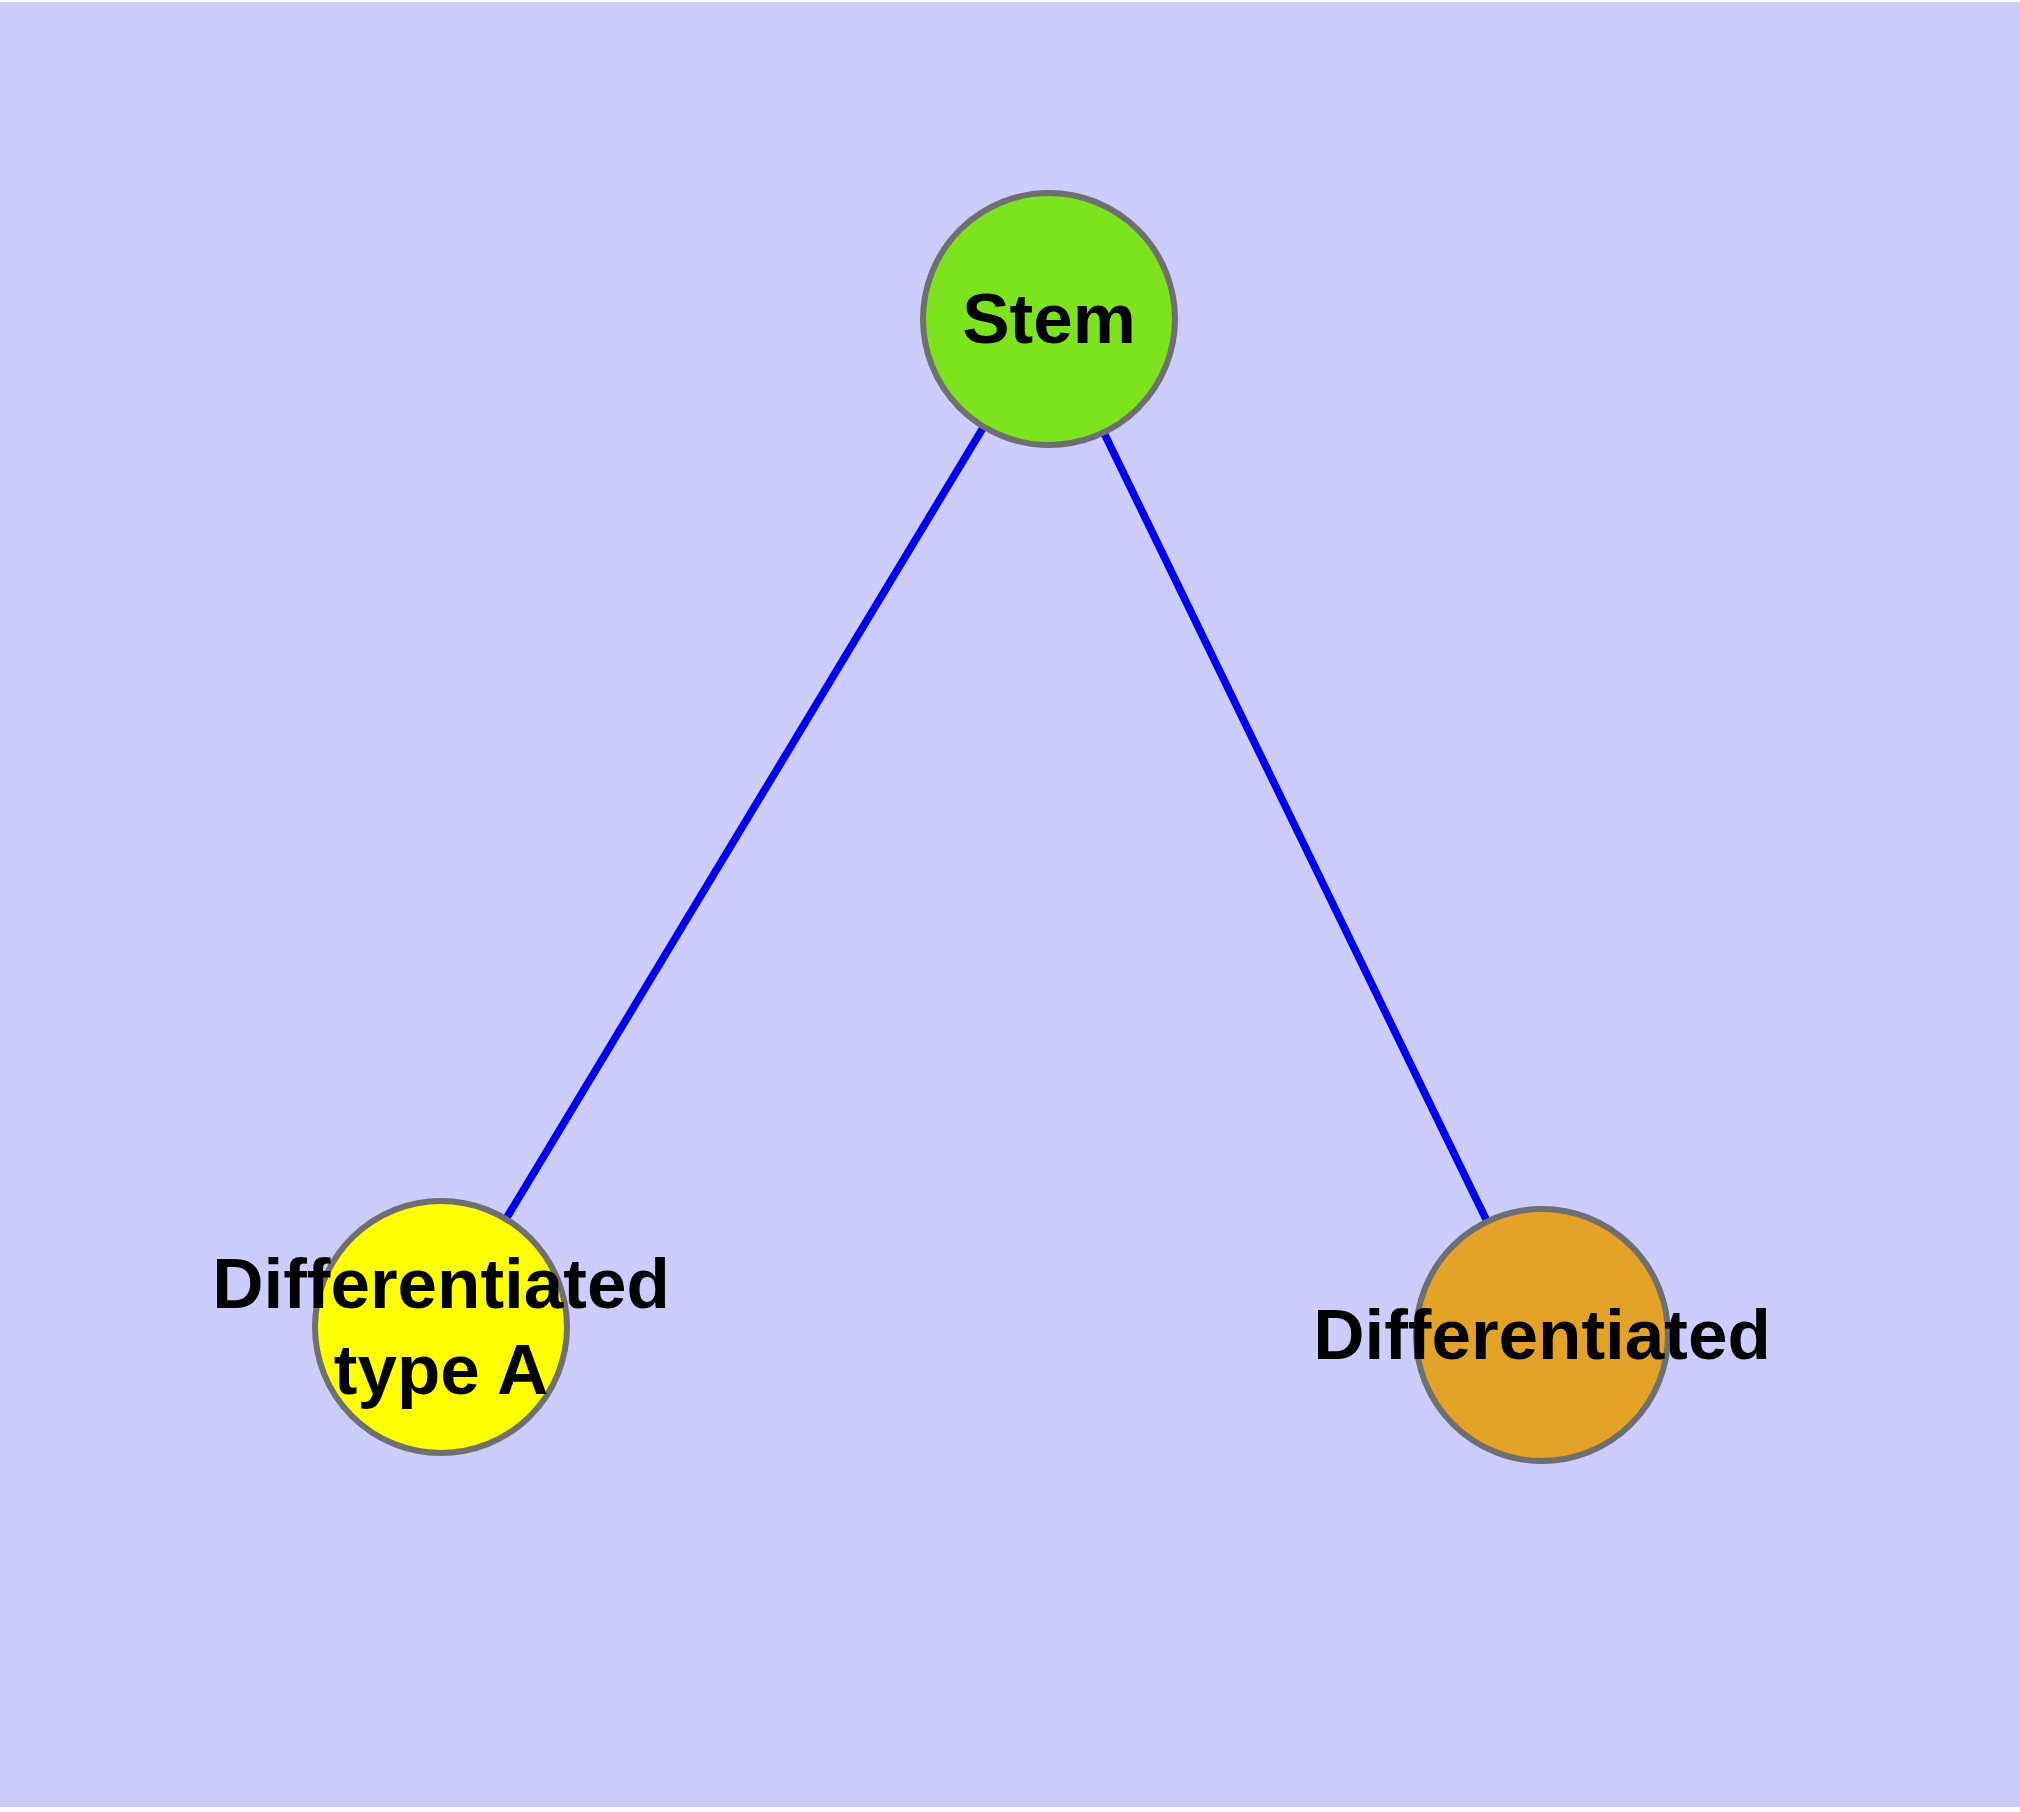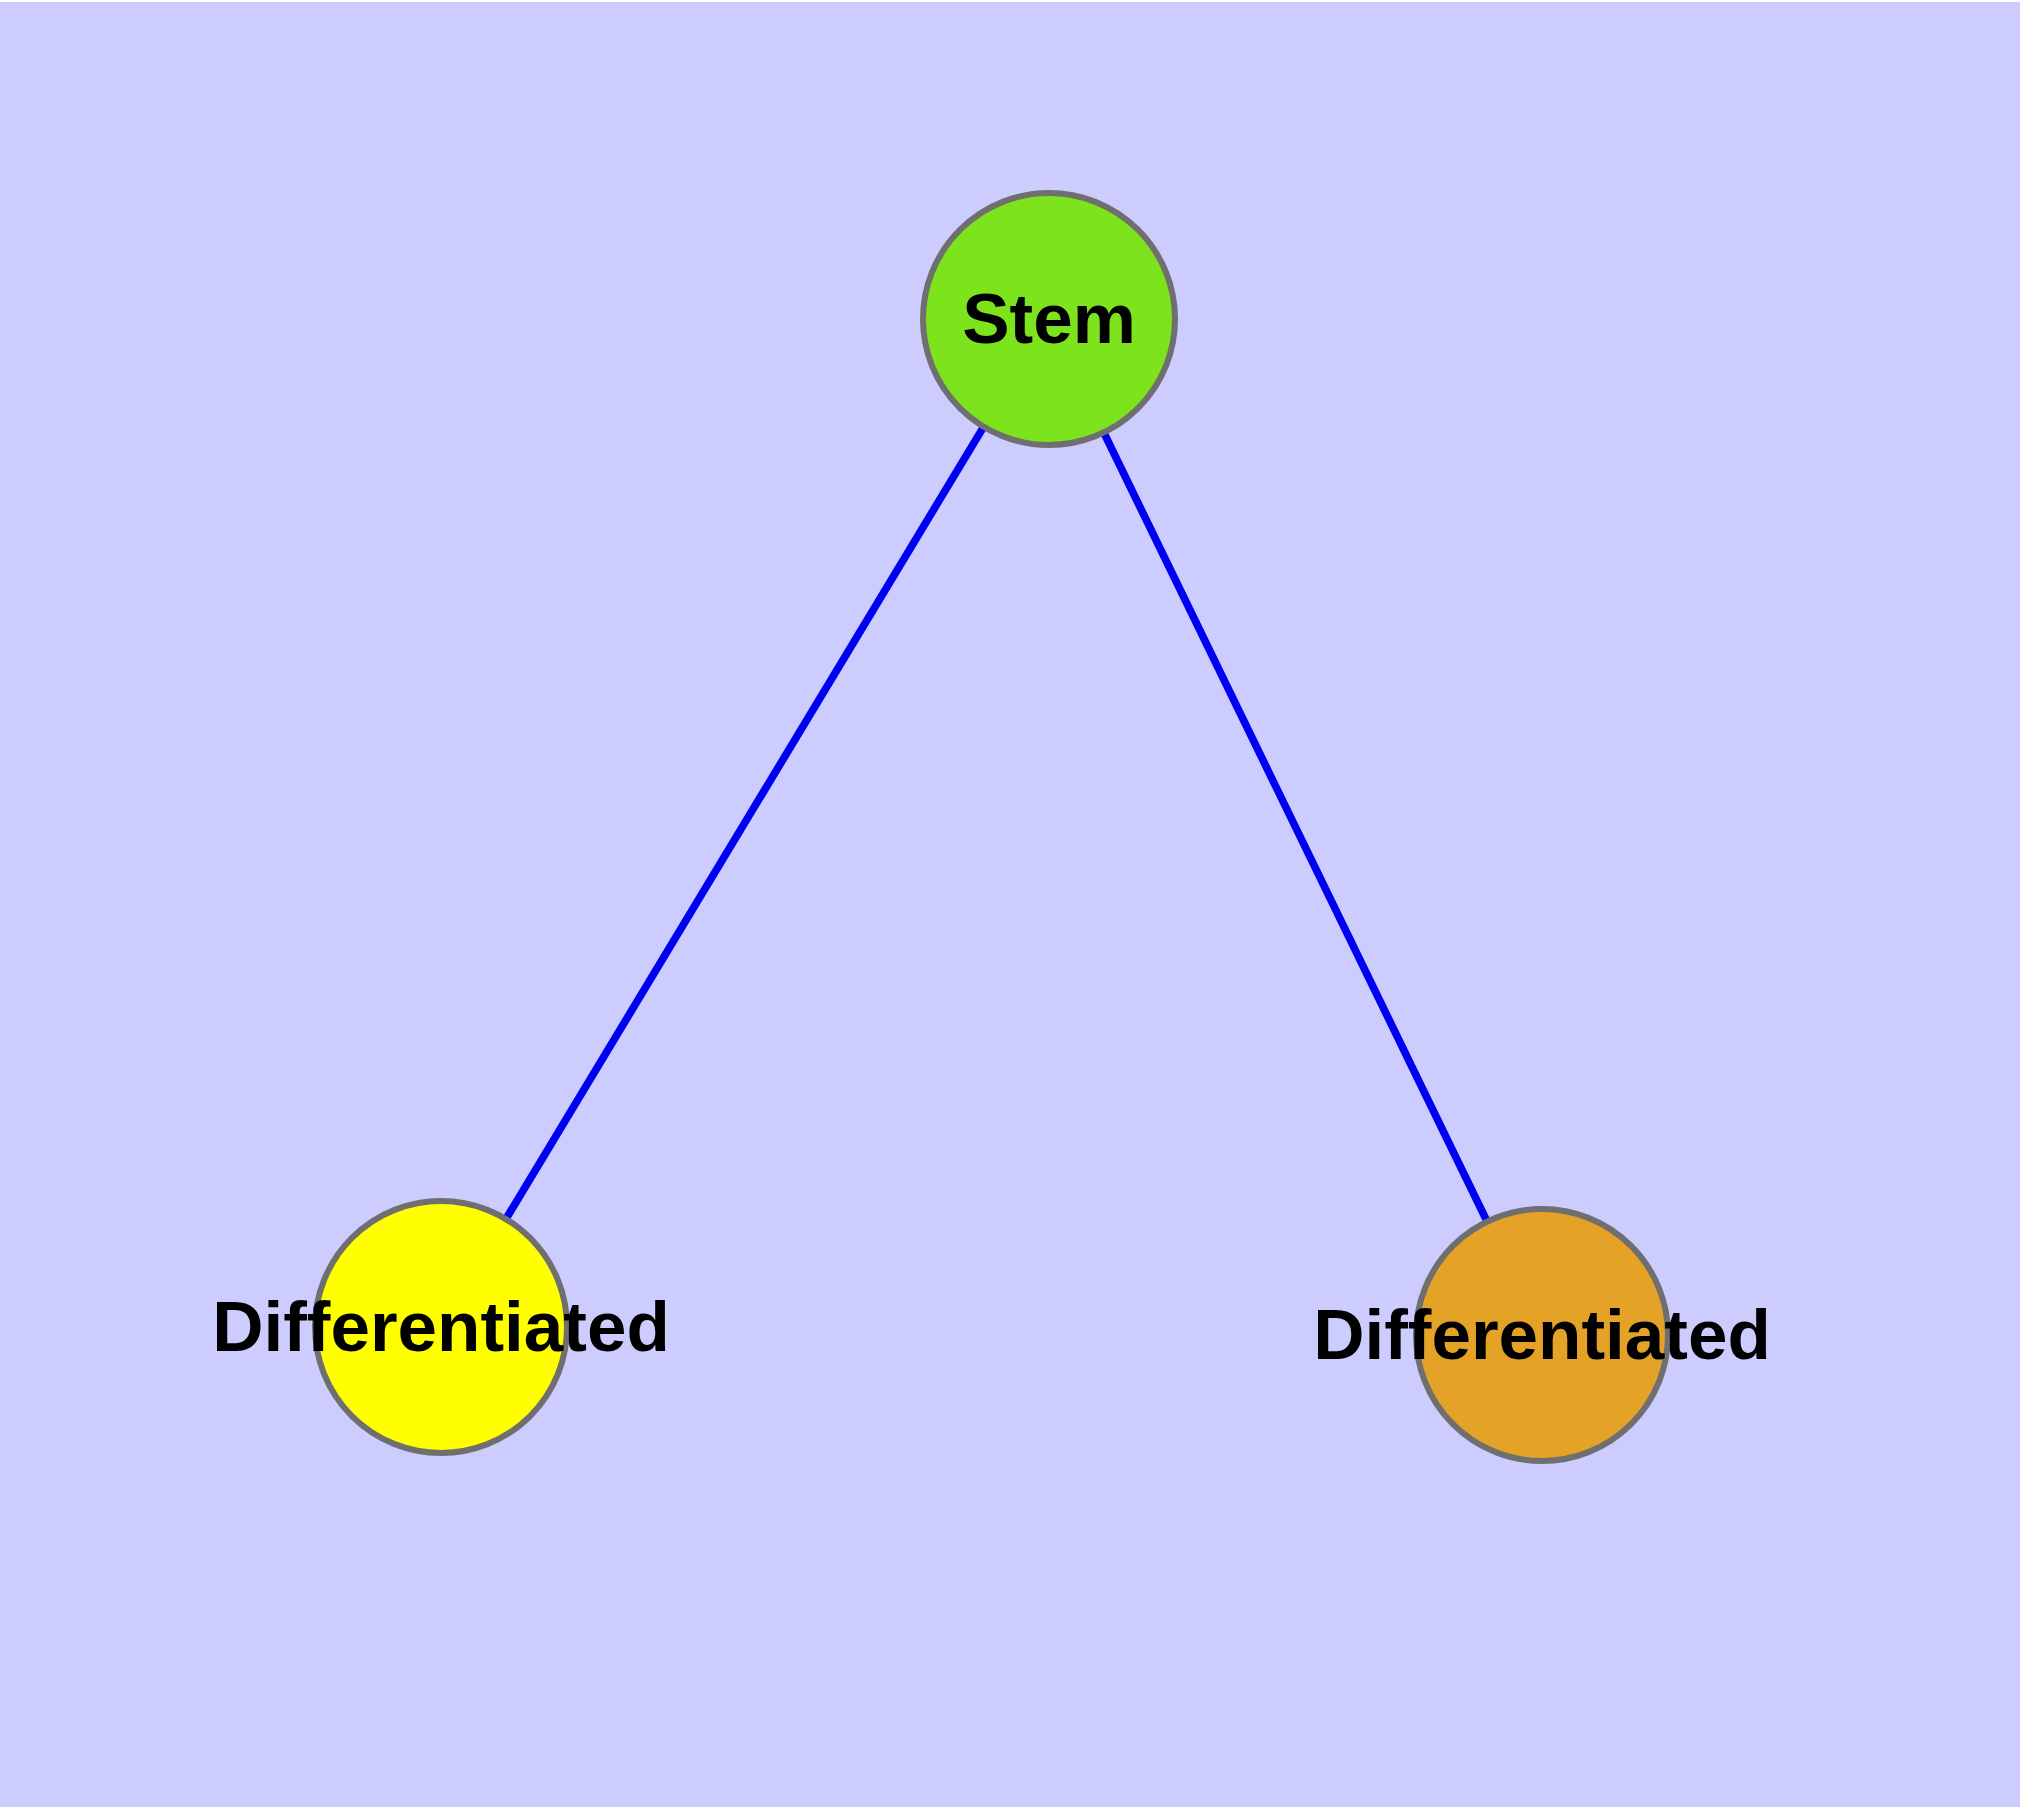--- a/index.html
+++ b/index.html
@@ -51,20 +51,21 @@
     <line x1="1237" y1="374" x2="520" y2="1563" stroke="#0000F0" stroke-width="9"></line>
     <line x1="1237" y1="374" x2="1819" y2="1572" stroke="#0000F0" stroke-width="9"></line>
   </svg>
 
   <div class="node" style="left: 920px; top: 188px; width: 258px; height: 258px; background-color: rgb(124, 227, 28); border-color: rgb(111, 111, 111);">
     <div class="label-line">Stem</div>
   </div>
 
   <div class="node" style="left: 312px; top: 1196px; width: 258px; height: 258px; background-color: rgb(255, 255, 0); border-color: rgb(111, 111, 111);">
     <div class="label-line">Differentiated</div>
+    <div class="label-line">type A</div>
   </div>
 
   <div class="node" style="left: 1413px; top: 1204px; width: 258px; height: 258px; background-color: rgb(228, 162, 39); border-color: rgb(111, 111, 111);">
     <div class="label-line">Differentiated</div>
   </div>
 
 </div>
 
 
 </body></html>

